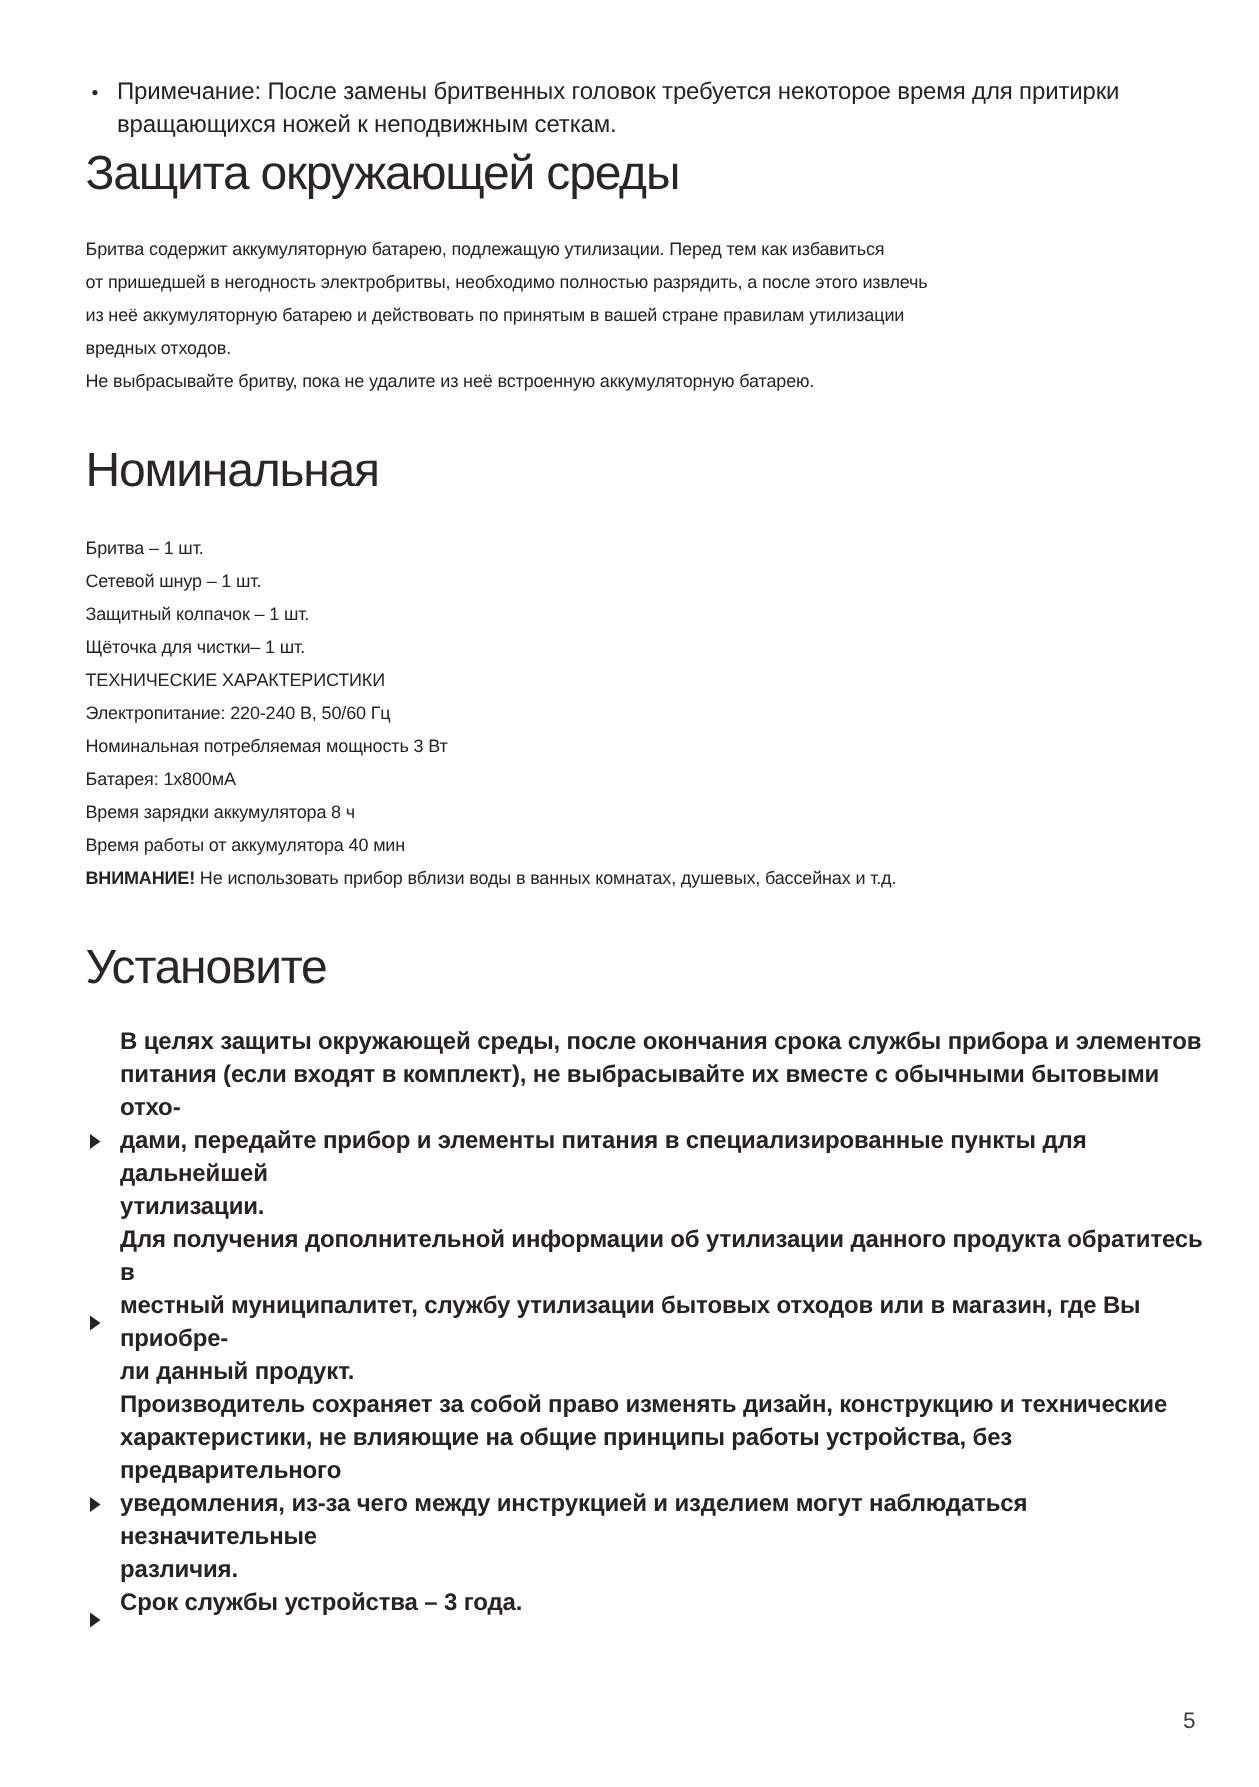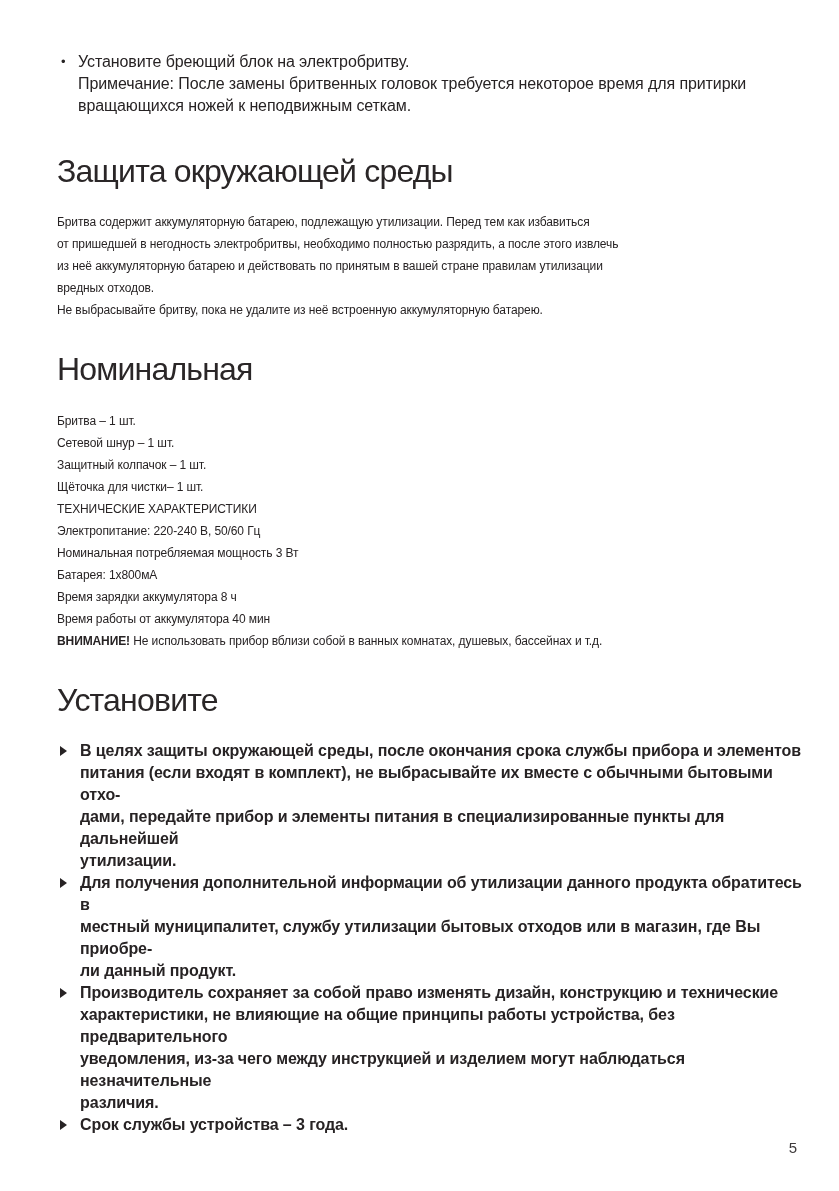--- a/index.html
+++ b/index.html
@@ -37,21 +37,21 @@
   }
   
   h1.sec-title {
     margin: 0;
     font-size: 32px;
     line-height: 40px;
     font-weight: 300;
     letter-spacing: -0.8px;
     color: #2a2627;
   }
-  h1.env { margin-top: 34px; }
+  h1.env { }
   h1.pkg { margin-top: 28px; }
   h1.rec { margin-top: 28px; }
   
   .body-text {
     margin: 0;
     font-size: 12px;
     line-height: 22px;
     letter-spacing: -0.1px;
     white-space: pre-line;
   }
@@ -65,20 +65,21 @@
     margin: 20px 0 0 0;
     padding: 0;
   }
   ul.bullets li {
     display: flex;
     padding-left: 3px;
     font-size: 16px;
     line-height: 22px;
     font-weight: 700;
     letter-spacing: -0.1px;
+    align-items: center;
   }
   .tri {
     flex: 0 0 20px;
     position: relative;
   }
   .tri::before {
     content: "";
     position: absolute;
     left: 0;
     top: 6px;
@@ -101,21 +102,20 @@
 </style>
 </head>
 <body>
 
 <div class="page">
   <div class="content">
 
     <div class="intro">
       <span class="intro-marker">•</span>
       <div class="intro-body">
-        <div class="intro-line">Установите бреющий блок на электробритву.</div>
         <div class="intro-note">Примечание: После замены бритвенных головок требуется некоторое время для притирки
 вращающихся ножей к неподвижным сеткам.</div>
       </div>
     </div>
 
     <h1 class="sec-title env">Защита окружающей среды</h1>
     <p class="body-text env-par">Бритва содержит аккумуляторную батарею, подлежащую утилизации. Перед тем как избавиться
 от пришедшей в негодность электробритвы, необходимо полностью разрядить, а после этого извлечь
 из неё аккумуляторную батарею и действовать по принятым в вашей стране правилам утилизации
 вредных отходов.
@@ -125,21 +125,21 @@
     <p class="body-text pkg-items">Бритва – 1 шт.
 Сетевой шнур – 1 шт.
 Защитный колпачок – 1 шт.
 Щёточка для чистки– 1 шт.
 ТЕХНИЧЕСКИЕ ХАРАКТЕРИСТИКИ
 Электропитание: 220-240 В, 50/60 Гц
 Номинальная потребляемая мощность 3 Вт
 Батарея: 1х800мА
 Время зарядки аккумулятора 8 ч
 Время работы от аккумулятора 40 мин</p>
-    <p class="body-text warning-line"><b>ВНИМАНИЕ!</b><span> Не использовать прибор вблизи собой в ванных комнатах, душевых, бассейнах и т.д.</span></p>
+    <p class="body-text warning-line"><b>ВНИМАНИЕ!</b><span> Не использовать прибор вблизи воды в ванных комнатах, душевых, бассейнах и т.д.</span></p>
 
     <h1 class="sec-title rec">Установите</h1>
     <ul class="bullets">
       <li>
         <span class="tri"></span>
         <span class="bullet-text">В целях защиты окружающей среды, после окончания срока службы прибора и элементов
 питания (если входят в комплект), не выбрасывайте их вместе с обычными бытовыми отхо-
 дами, передайте прибор и элементы питания в специализированные пункты для дальнейшей
 утилизации.</span>
       </li>

